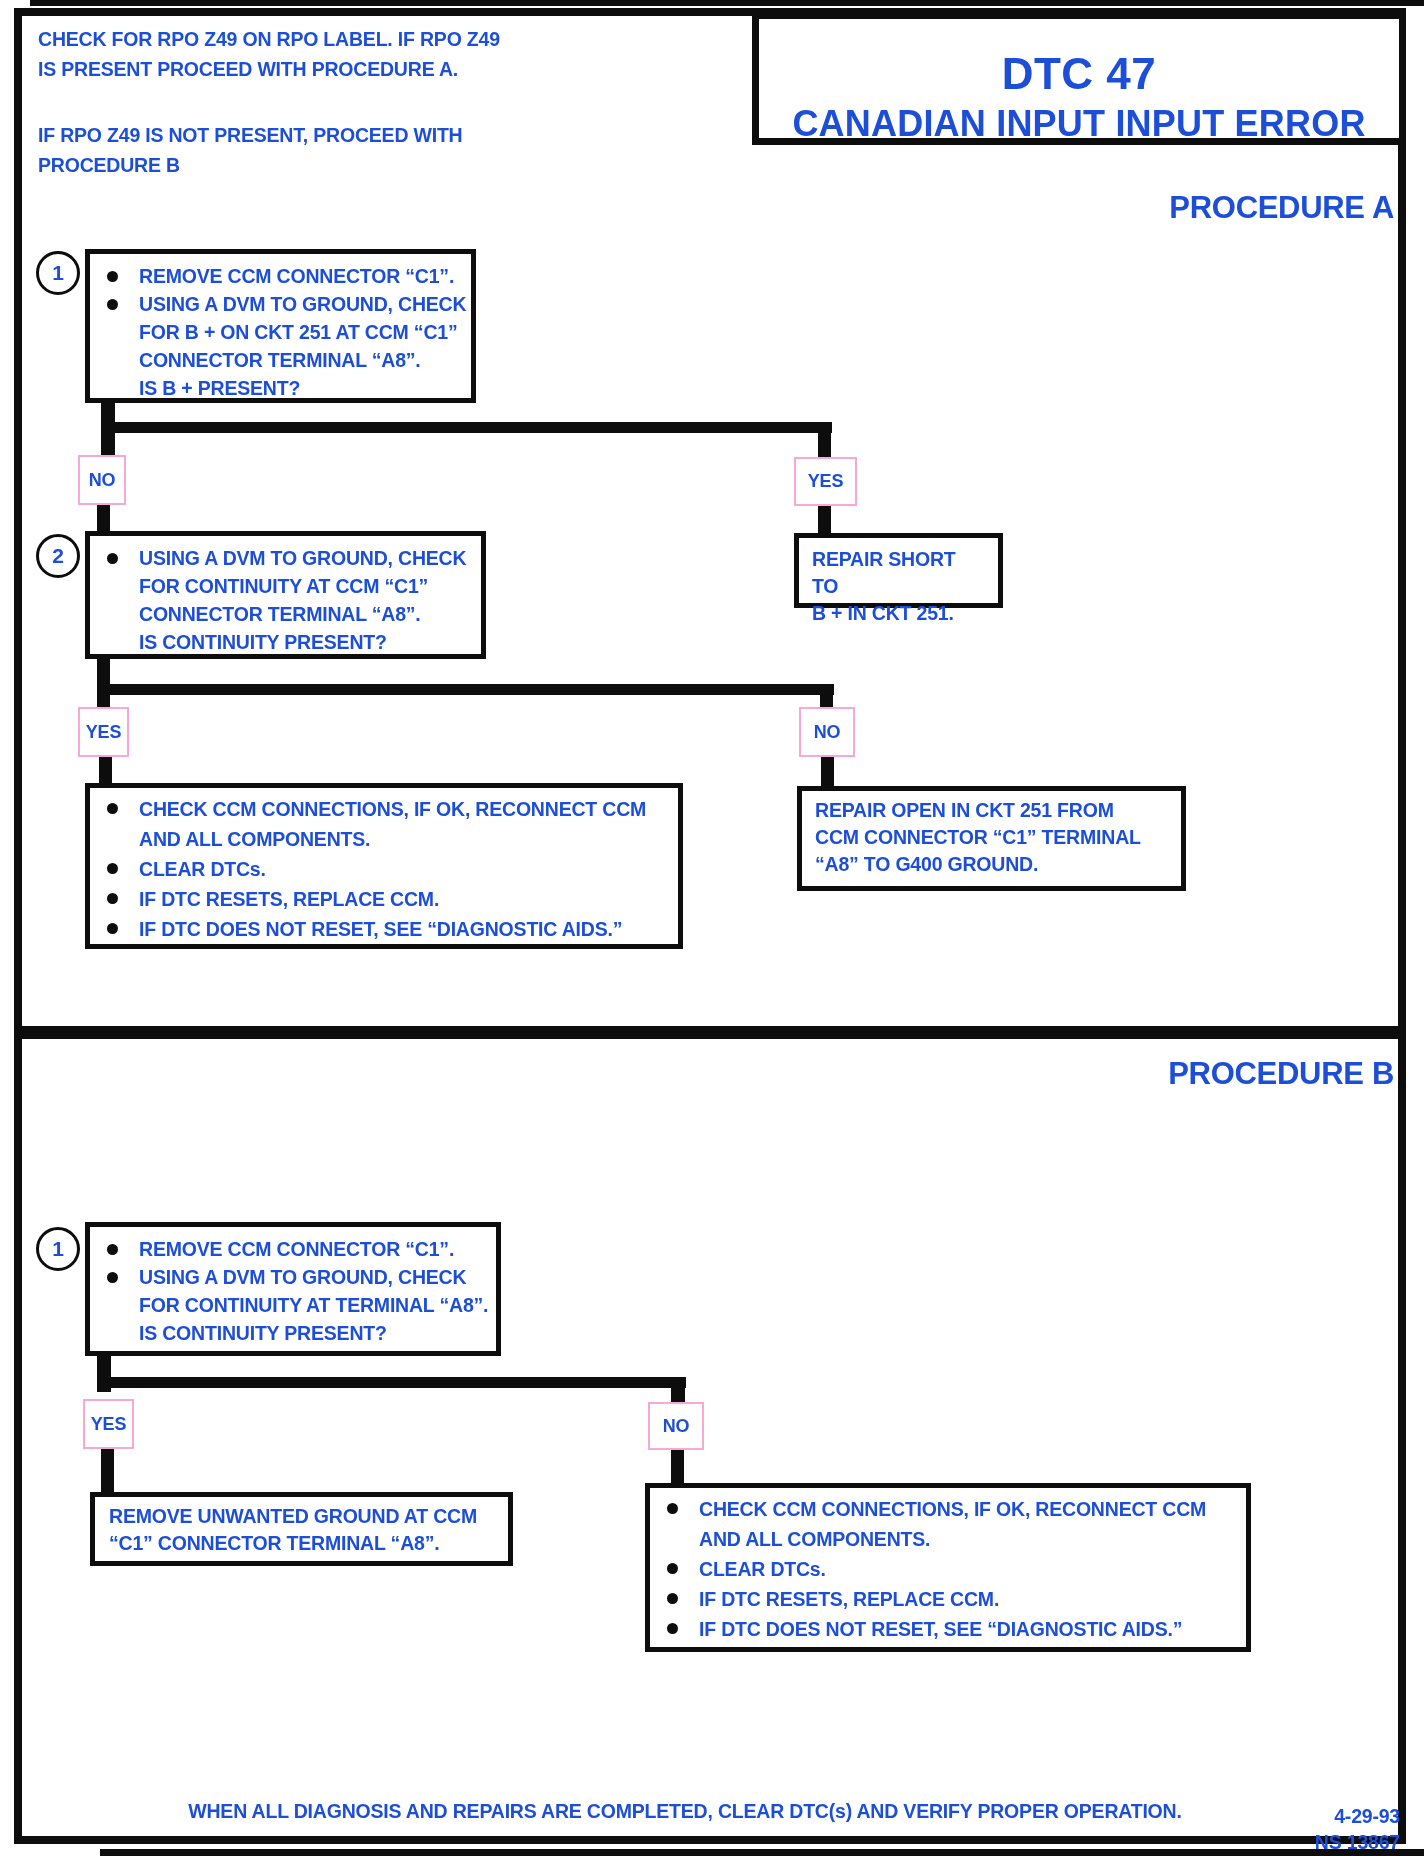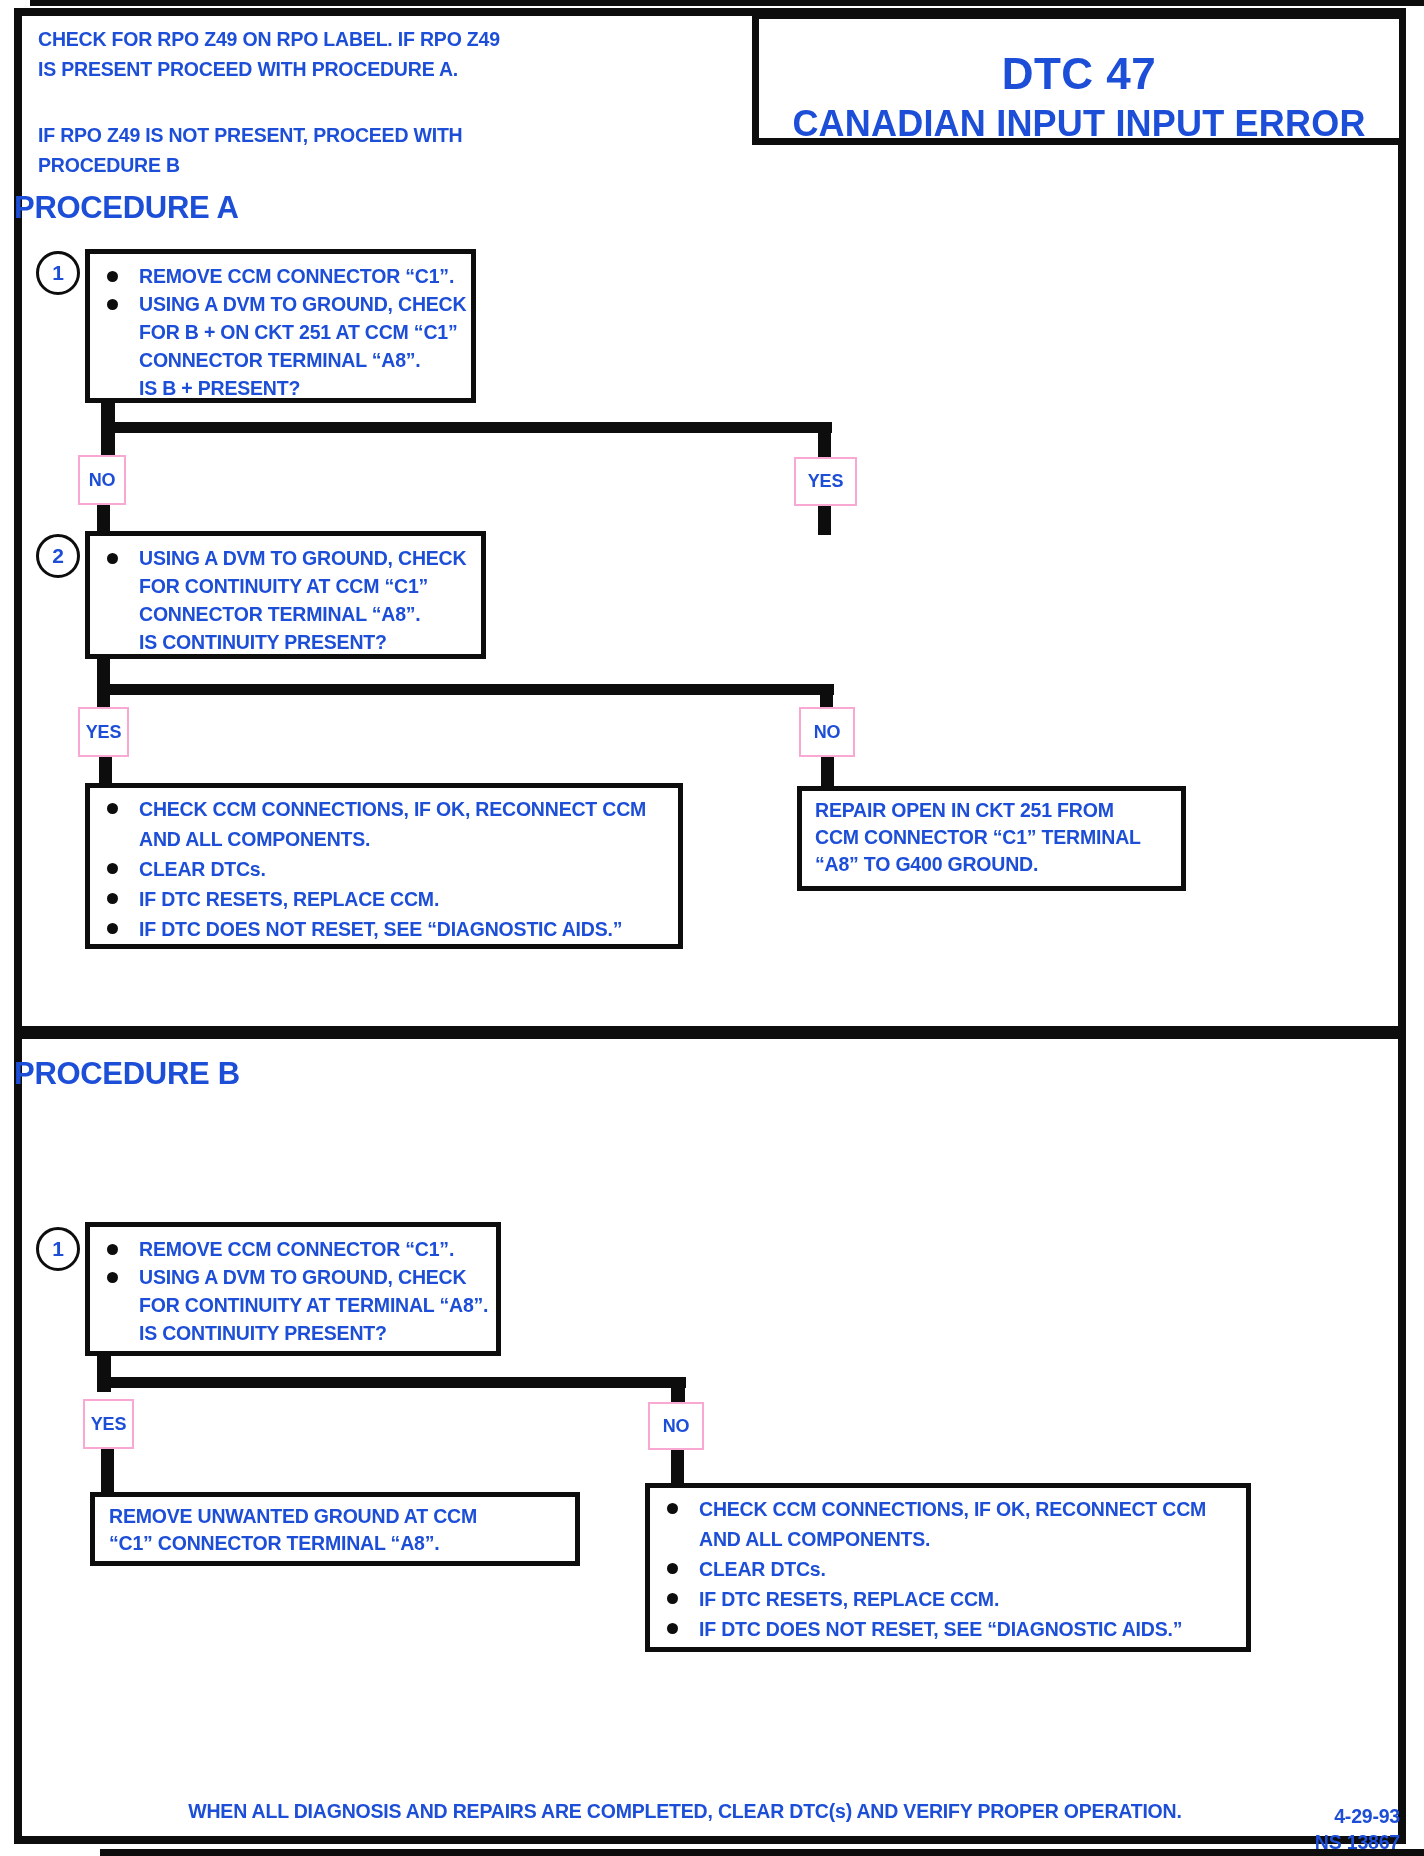--- a/index.html
+++ b/index.html
@@ -13,21 +13,21 @@
   .ink { background: #0d0d0d; }
   .frame { border: 8px solid #0d0d0d; }
   .titlebox {
     border: 7px solid #0d0d0d; background: #fff;
     display: flex; flex-direction: column; align-items: center; justify-content: center;
   }
   .dtc-code { font-size: 44px; line-height: 54px; letter-spacing: 0.5px; margin-top: 36px; }
   .dtc-title { font-size: 36px; line-height: 46px; letter-spacing: 0.2px; }
   .intro p { margin: 0; white-space: pre-line; font-size: 19.5px; line-height: 30px; letter-spacing: -0.2px; }
   .intro p + p { margin-top: 36px; }
-  .heading { text-align: left; font-size: 31px; letter-spacing: -0.3px; }
+  .heading { text-align: right; font-size: 31px; letter-spacing: -0.3px; }
   .fbox { border: 5px solid #0d0d0d; background: #fff; }
   .dbox {
     border: 2px solid #f9a8d4; background: #fff;
     display: flex; align-items: center; justify-content: center;
     font-size: 18px; letter-spacing: -0.2px;
   }
   .circle {
     border: 3px solid #0d0d0d; border-radius: 50%; background: #fff;
     display: flex; align-items: center; justify-content: center; font-size: 21px;
   }
@@ -110,20 +110,24 @@
         <div class="brow">
         <span class="bdot"></span>
         <span class="btext">USING A DVM TO GROUND, CHECK
 FOR CONTINUITY AT CCM “C1”
 CONNECTOR TERMINAL “A8”.
 IS CONTINUITY PRESENT?</span>
       </div>
       </div>
   </div>
 
+  <div class="abs fbox" style="left:794px; top:533px; width:209px; height:75px;">
+    <div class="ptext">REPAIR SHORT TO
+B + IN CKT 251.</div>
+  </div>
 
   <div class="abs dbox" style="left:78px; top:707px; width:51px; height:50px;">
     <span>YES</span>
   </div>
   <div class="abs dbox" style="left:799px; top:707px; width:56px; height:50px;">
     <span>NO</span>
   </div>
 
   <div class="abs fbox wide" style="left:85px; top:783px; width:598px; height:166px;">
     <div class="bullets" style="padding-top:6px;">
@@ -178,21 +182,21 @@
       </div>
   </div>
 
   <div class="abs dbox" style="left:83px; top:1399px; width:51px; height:50px;">
     <span>YES</span>
   </div>
   <div class="abs dbox" style="left:648px; top:1402px; width:56px; height:48px;">
     <span>NO</span>
   </div>
 
-  <div class="abs fbox" style="left:90px; top:1492px; width:490px; height:74px;">
+  <div class="abs fbox" style="left:90px; top:1492px; width:423px; height:74px;">
     <div class="ptext" style="padding:6px 14px;">REMOVE UNWANTED GROUND AT CCM
 “C1” CONNECTOR TERMINAL “A8”.</div>
   </div>
   <div class="abs fbox wide" style="left:645px; top:1483px; width:606px; height:169px;">
     <div class="bullets" style="padding-top:6px;">
         <div class="brow">
         <span class="bdot"></span>
         <span class="btext">CHECK CCM CONNECTIONS, IF OK, RECONNECT CCM
 AND ALL COMPONENTS.</span>
       </div>

